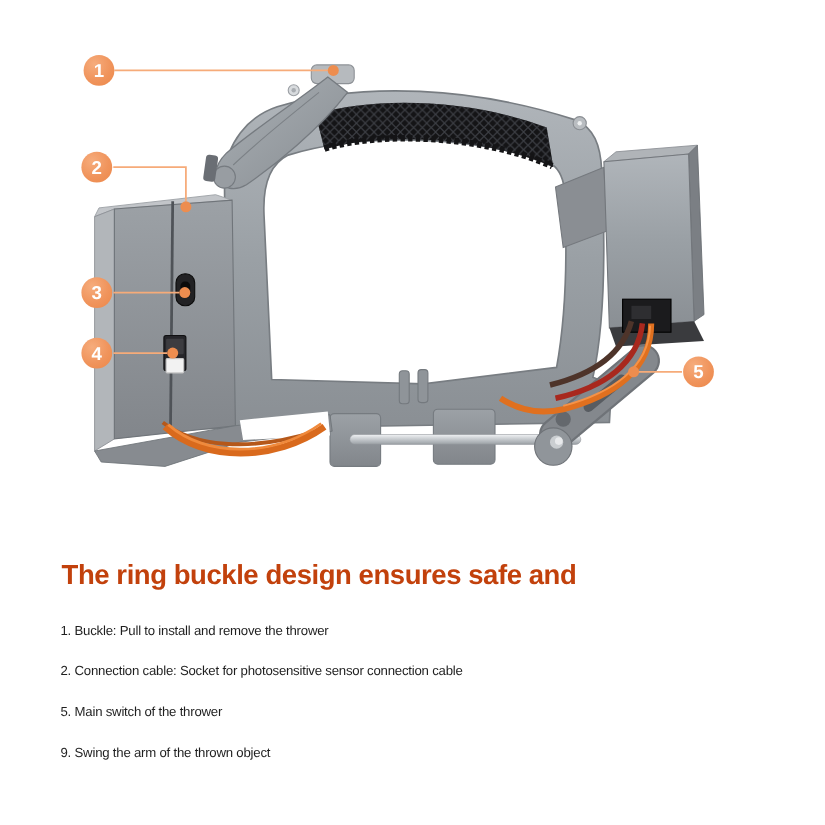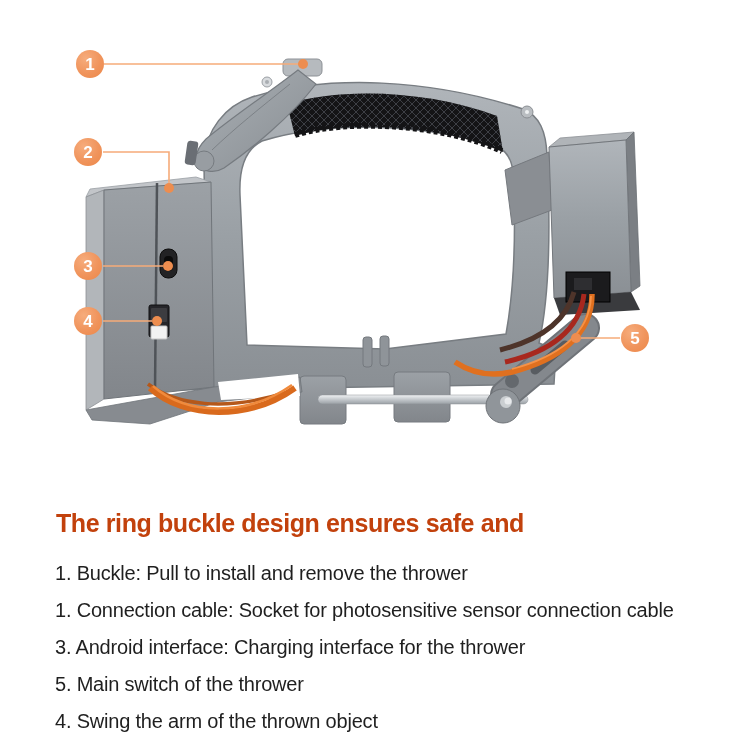--- a/index.html
+++ b/index.html
@@ -20,21 +20,21 @@
     position:absolute; left:56px; top:491px;
     font-size:25px; font-weight:bold; color:#c2410c;
     line-height:32px; letter-spacing:-0.4px;margin-top:16px;
   }
   .headline span { display:block; white-space:nowrap; }
 
   .features {
     position:absolute; left:55px; top:563px; list-style:none;
   }
   .features li {
-    font-size:20px; color:#1f1f1f; line-height:21px;
+    font-size:12px; color:#1f1f1f; line-height:21px;
     margin-bottom:16px; letter-spacing:-0.2px; white-space:nowrap;
   }
 </style>
 </head>
 <body>
 
 <div class="canvas">
 
   <svg class="art" viewBox="0 0 750 460" aria-hidden="true">
     <defs>
@@ -167,19 +167,18 @@
   <div class="badge" style="left:74px; top:252px;">3</div>
   <div class="badge" style="left:74px; top:307px;">4</div>
   <div class="badge" style="left:621px; top:324px;">5</div>
 
   <h1 class="headline">
     <span>The ring buckle design ensures safe and</span>
   </h1>
 
   <ul class="features">
     <li>1. Buckle: Pull to install and remove the thrower</li>
-    <li>1. Connection cable: Socket for photosensitive sensor connection cable</li>
-    <li>3. Android interface: Charging interface for the thrower</li>
+    <li>2. Connection cable: Socket for photosensitive sensor connection cable</li>
     <li>5. Main switch of the thrower</li>
-    <li>4. Swing the arm of the thrown object</li>
+    <li>9. Swing the arm of the thrown object</li>
   </ul>
 
 </div>
 
 </body></html>

